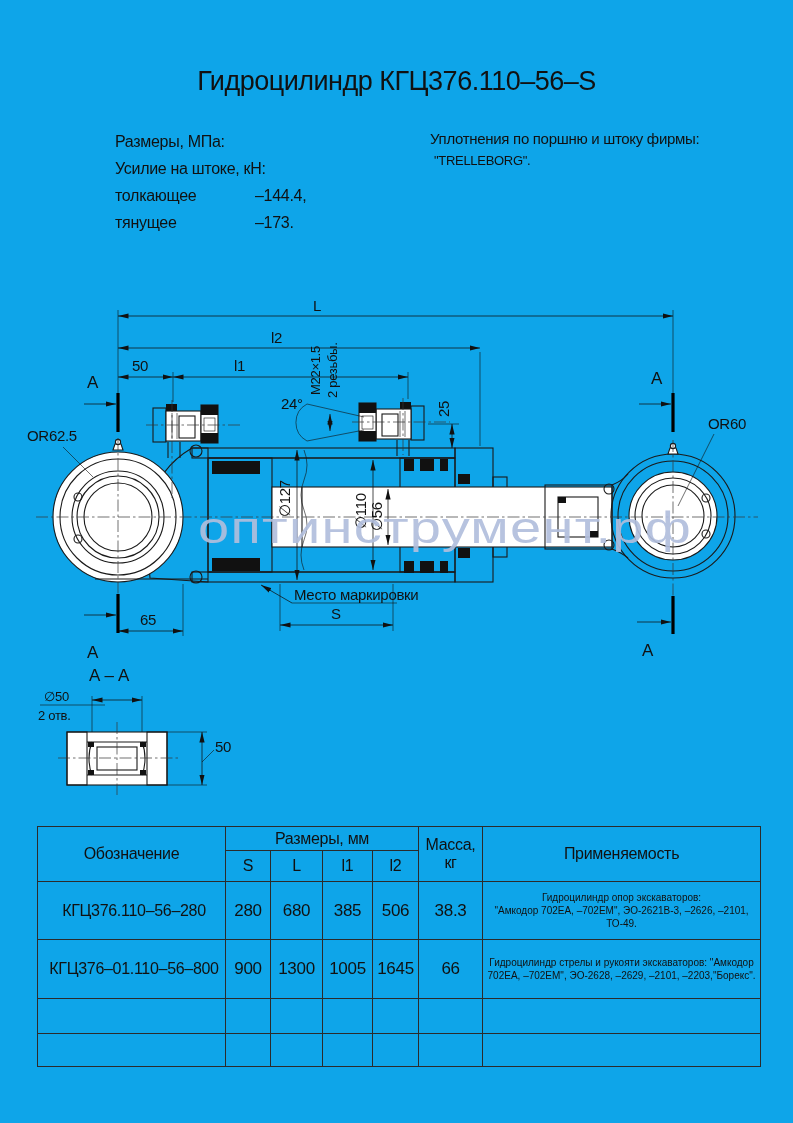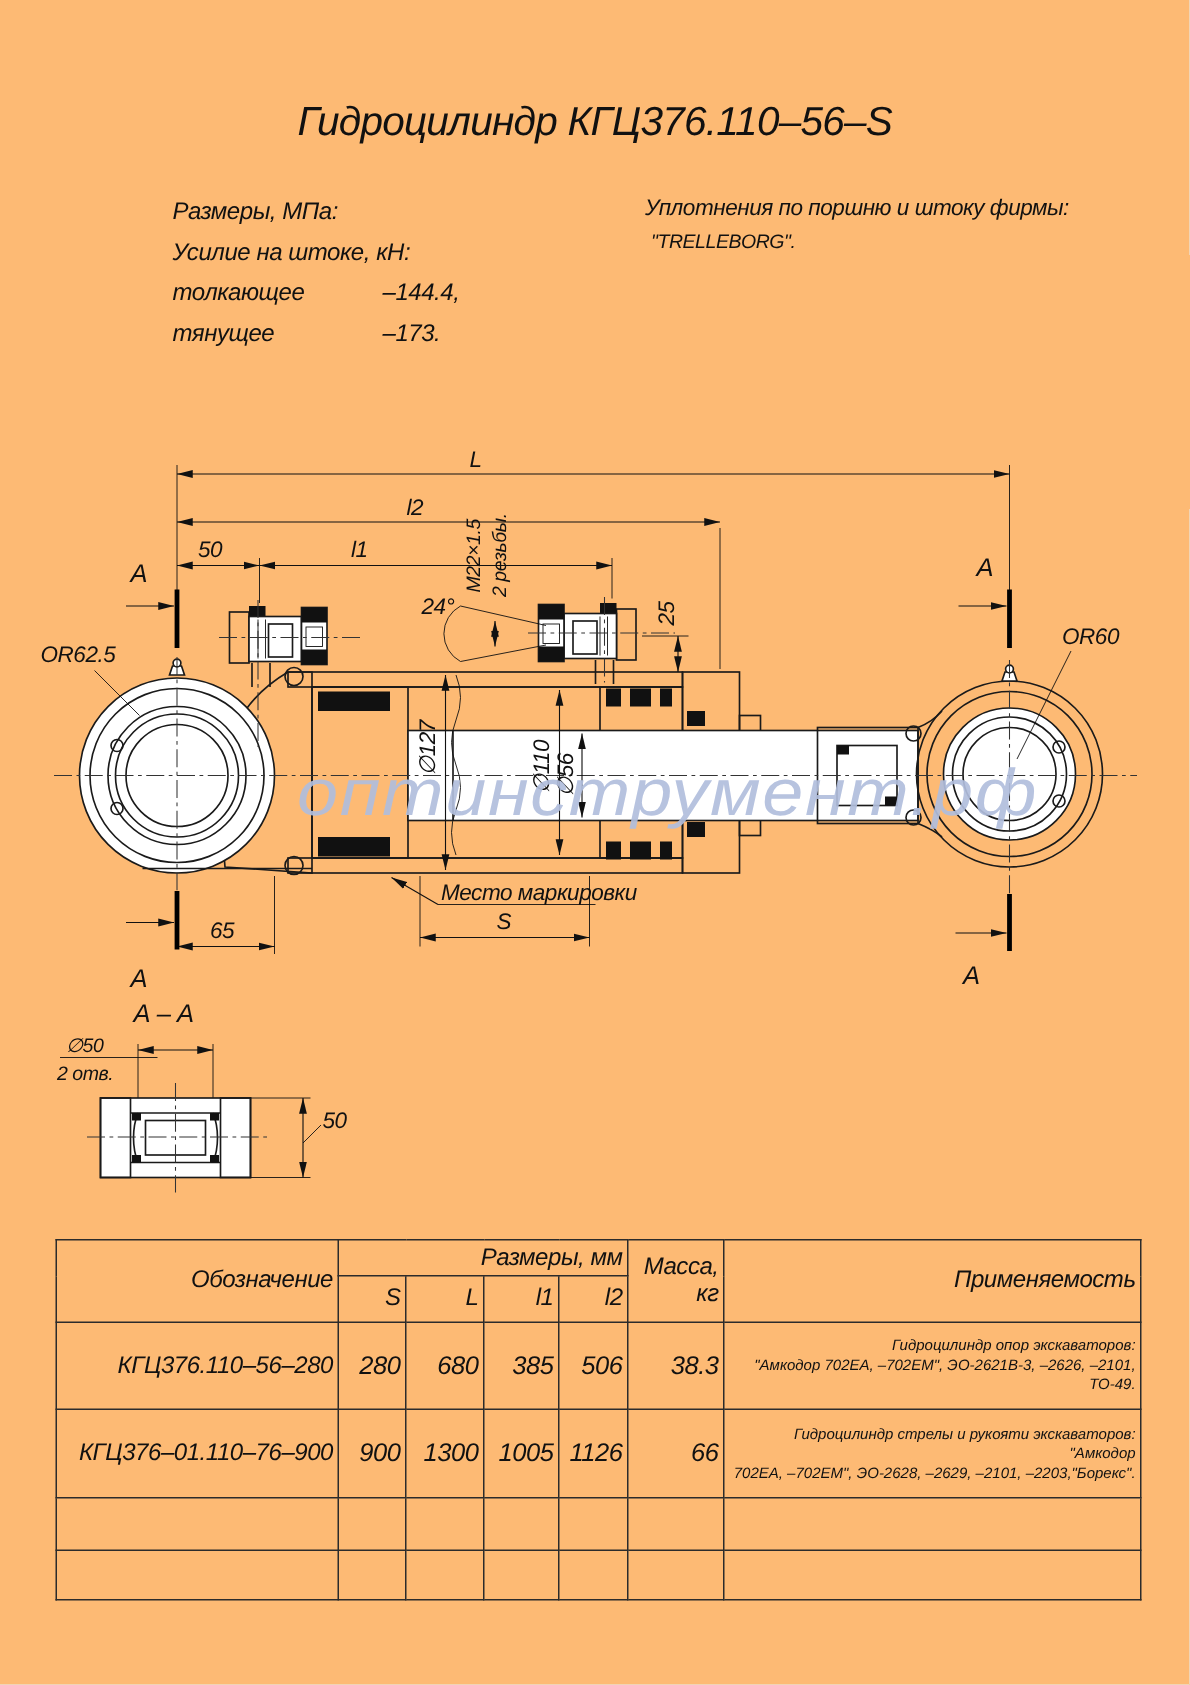--- a/index.html
+++ b/index.html
@@ -1,17 +1,17 @@
 <!DOCTYPE html>
 <html><head>
 <meta charset="utf-8">
 <style>
   html,body{margin:0;padding:0;background:#e8e8e8;}
-  .sheet{position:relative;width:793px;height:1123px;background:#fdba74;overflow:hidden;
-         font-family:"Liberation Sans",sans-serif;color:#111;font-style:italic;}
+  .sheet{position:relative;width:793px;height:1123px;background:#0ea5e9;overflow:hidden;
+         font-family:"Liberation Sans",sans-serif;color:#111;}
   .title{position:absolute;top:66px;left:0;width:100%;text-align:center;
          font-size:27px;font-weight:normal;letter-spacing:-.5px;margin:0;}
   .specs{position:absolute;left:115px;top:128px;width:210px;font-size:16px;letter-spacing:-.3px;}
   .specs .row{position:relative;height:27px;line-height:27px;}
   .specs .val{position:absolute;left:140px;top:0;}
   .seals{position:absolute;left:430px;top:130px;font-size:15px;letter-spacing:-.3px;}
   .seals .l2{font-size:13px;margin-top:6px;padding-left:4px;}
   svg{position:absolute;left:0;top:0;}
   text{font-family:"Liberation Sans",sans-serif;fill:#111;}
   .t15{font-size:15px;letter-spacing:-.3px;}
@@ -19,21 +19,21 @@
   .t17{font-size:17px;letter-spacing:-.3px;}
   .dim{stroke:#111;stroke-width:.75;fill:none;}
   .thin{stroke:#111;stroke-width:.6;fill:none;}
   .ol{stroke:#1a1a1a;stroke-width:1.1;fill:none;}
   .olw{stroke:#1a1a1a;stroke-width:1.1;fill:#fff;}
   .cl{stroke:#333;stroke-width:.7;fill:none;stroke-dasharray:12 3 2.5 3;}
   .bar{stroke:#000;stroke-width:3.2;}
   .wm{font-size:44px;fill:#b1bedd;opacity:.92;letter-spacing:1px;}
   table.params{position:absolute;left:37px;top:826px;width:723px;border-collapse:collapse;
         table-layout:fixed;font-size:16px;letter-spacing:-.3px;}
-  table.params td,table.params th{border:1px solid #2b2b2b;text-align:right;padding:0 3px;
+  table.params td,table.params th{border:1px solid #2b2b2b;text-align:center;padding:0 3px;
         font-weight:normal;overflow:hidden;}
   table.params{border:1.6px solid #222;}
   .desig{text-align:right;padding-left:8px !important;font-size:16px;}
   .num{font-size:17px;}
   .usage{font-size:10px;line-height:13px;letter-spacing:0;}
   .thickrow td{border-bottom:2px solid #222;}
 </style>
 </head>
 <body>
 
@@ -306,25 +306,25 @@
       <td class="num">680</td>
       <td class="num">385</td>
       <td class="num">506</td>
       <td class="num">38.3</td>
       <td class="usage">
         <div>Гидроцилиндр опор экскаваторов:</div>
             <div>"Амкодор 702ЕА, –702ЕМ", ЭО-2621В-3, –2626, –2101, ТО-49.</div>
       </td>
     </tr>
     <tr style="height:59px" class="thickrow">
-      <td class="desig">КГЦ376–01.110–76–900</td>
+      <td class="desig">КГЦ376–01.110–56–800</td>
       <td class="num">900</td>
       <td class="num">1300</td>
       <td class="num">1005</td>
-      <td class="num">1126</td>
+      <td class="num">1645</td>
       <td class="num">66</td>
       <td class="usage">
         <div>Гидроцилиндр стрелы и рукояти экскаваторов:  "Амкодор</div>
             <div>702ЕА, –702ЕМ", ЭО-2628, –2629, –2101, –2203,"Борекс".</div>
       </td>
     </tr>
     <tr style="height:35px">
       <td class="desig"></td>
       <td></td>
       <td></td>

